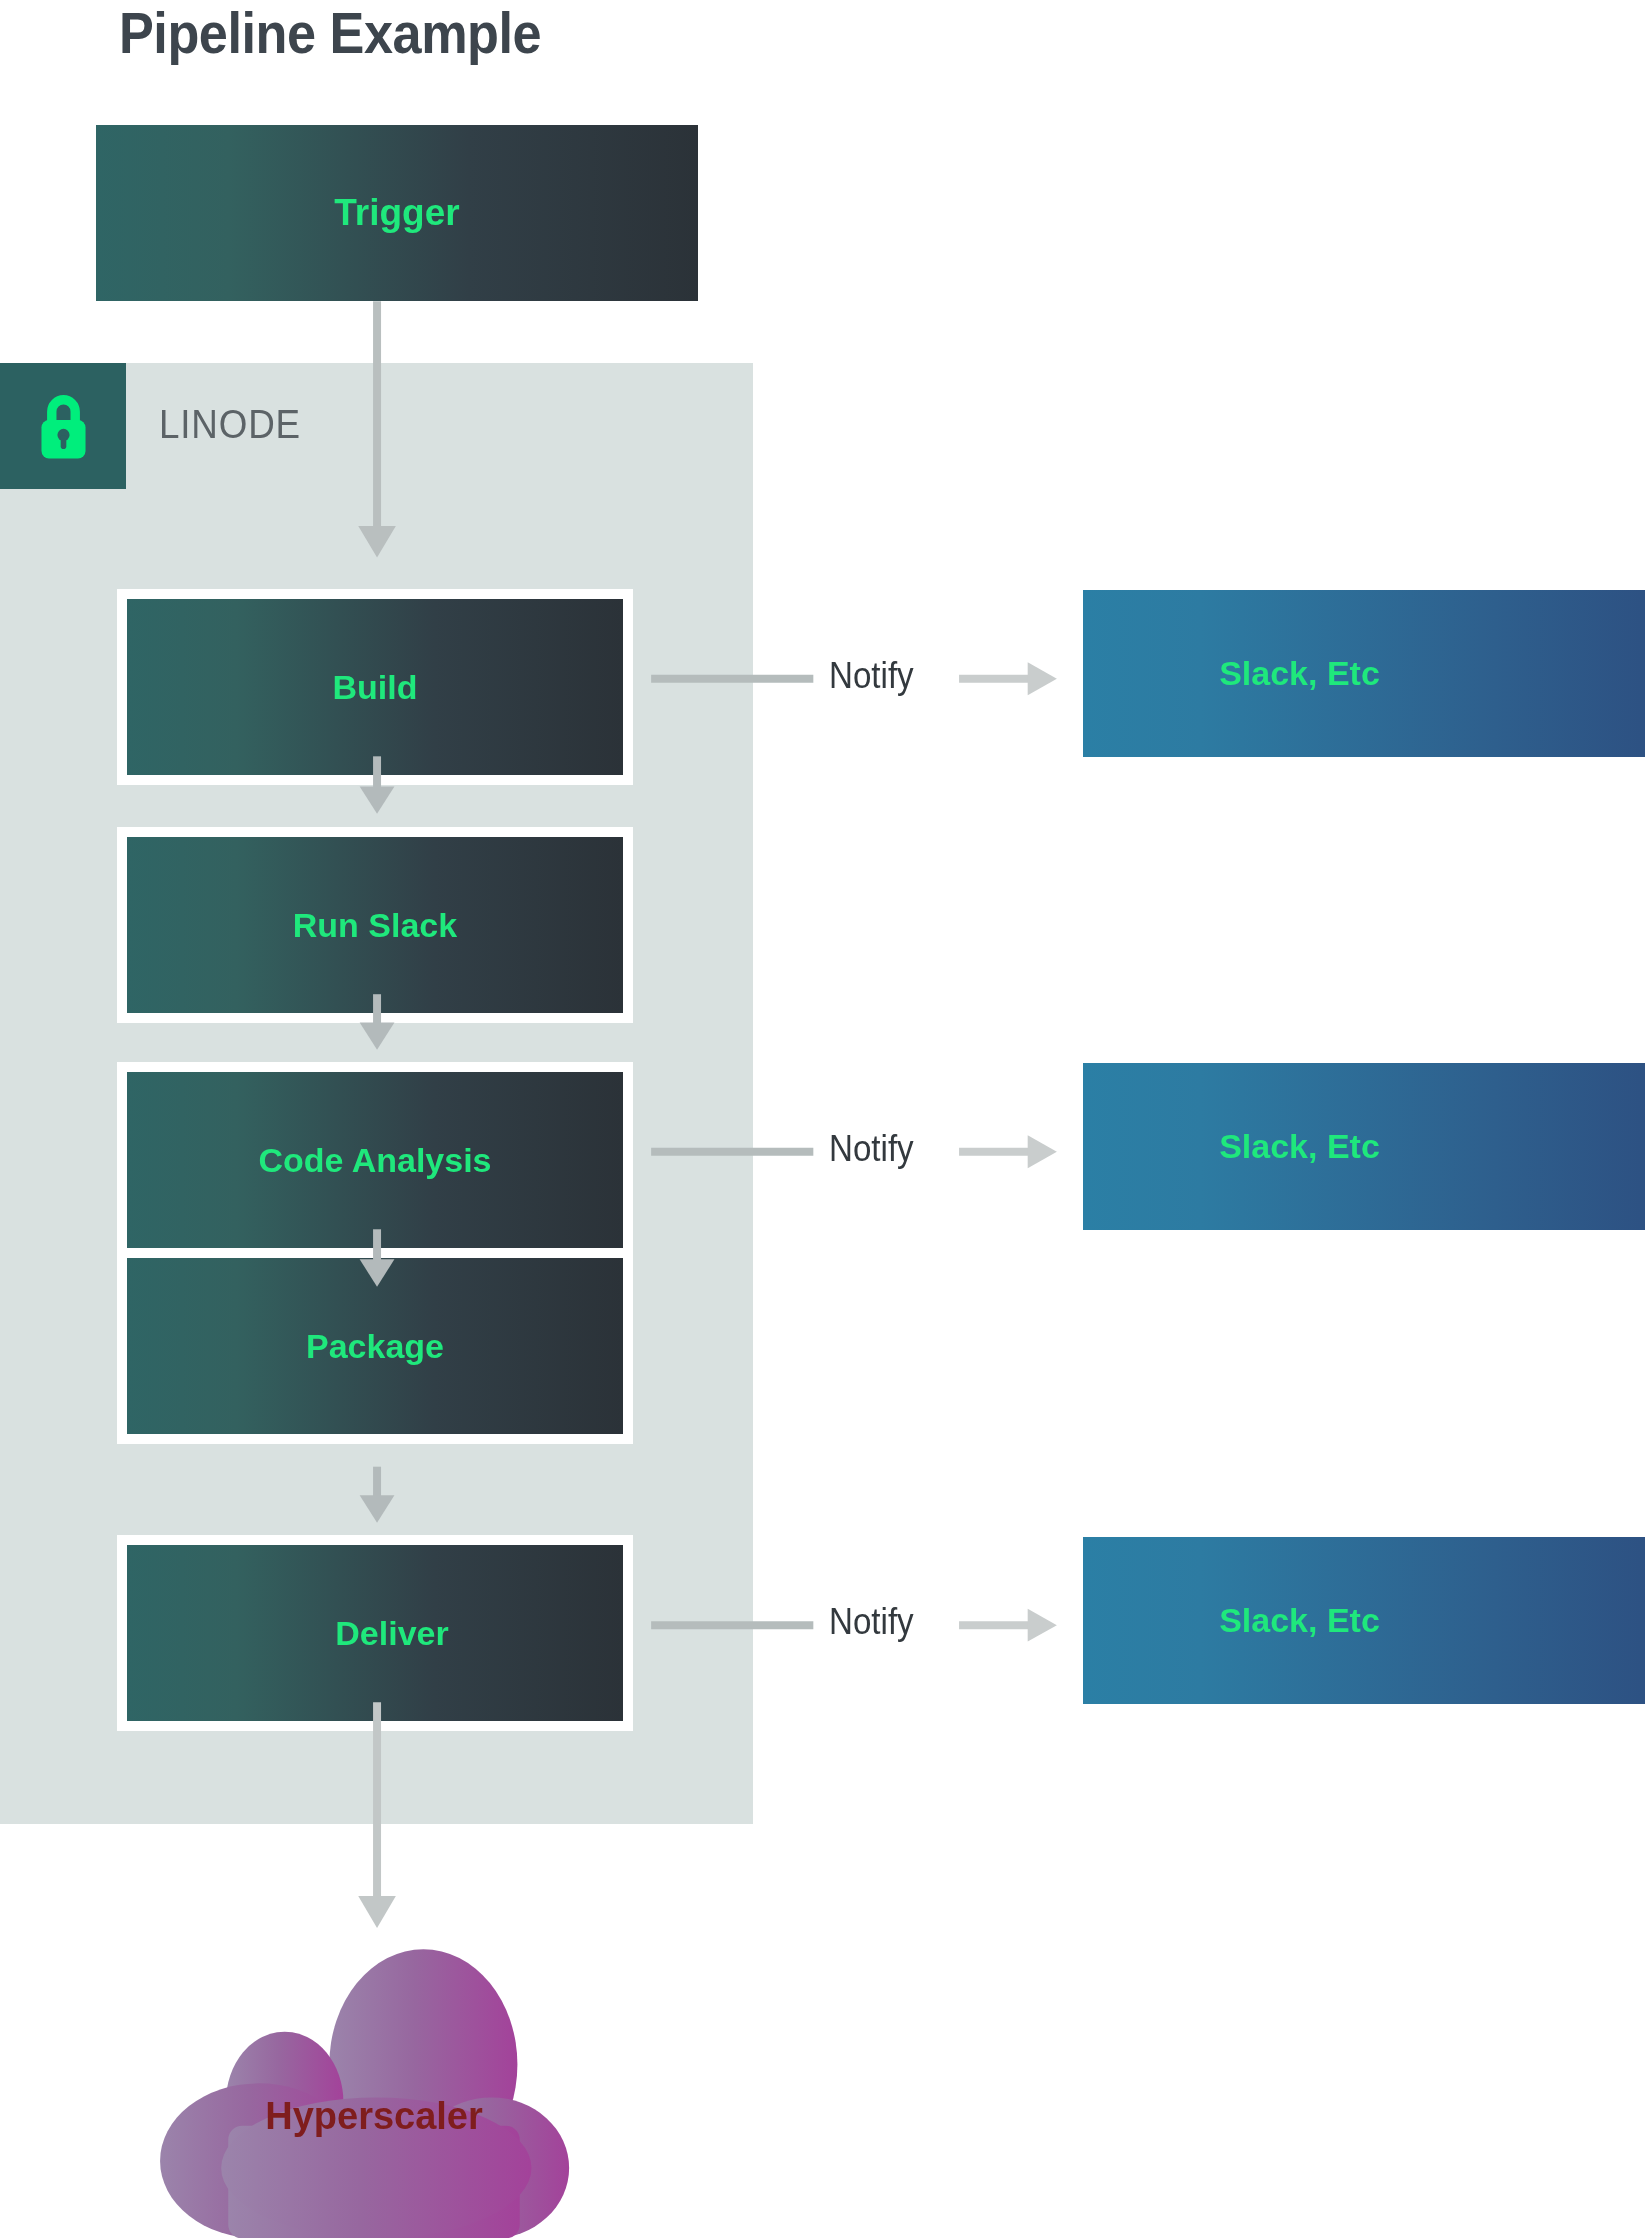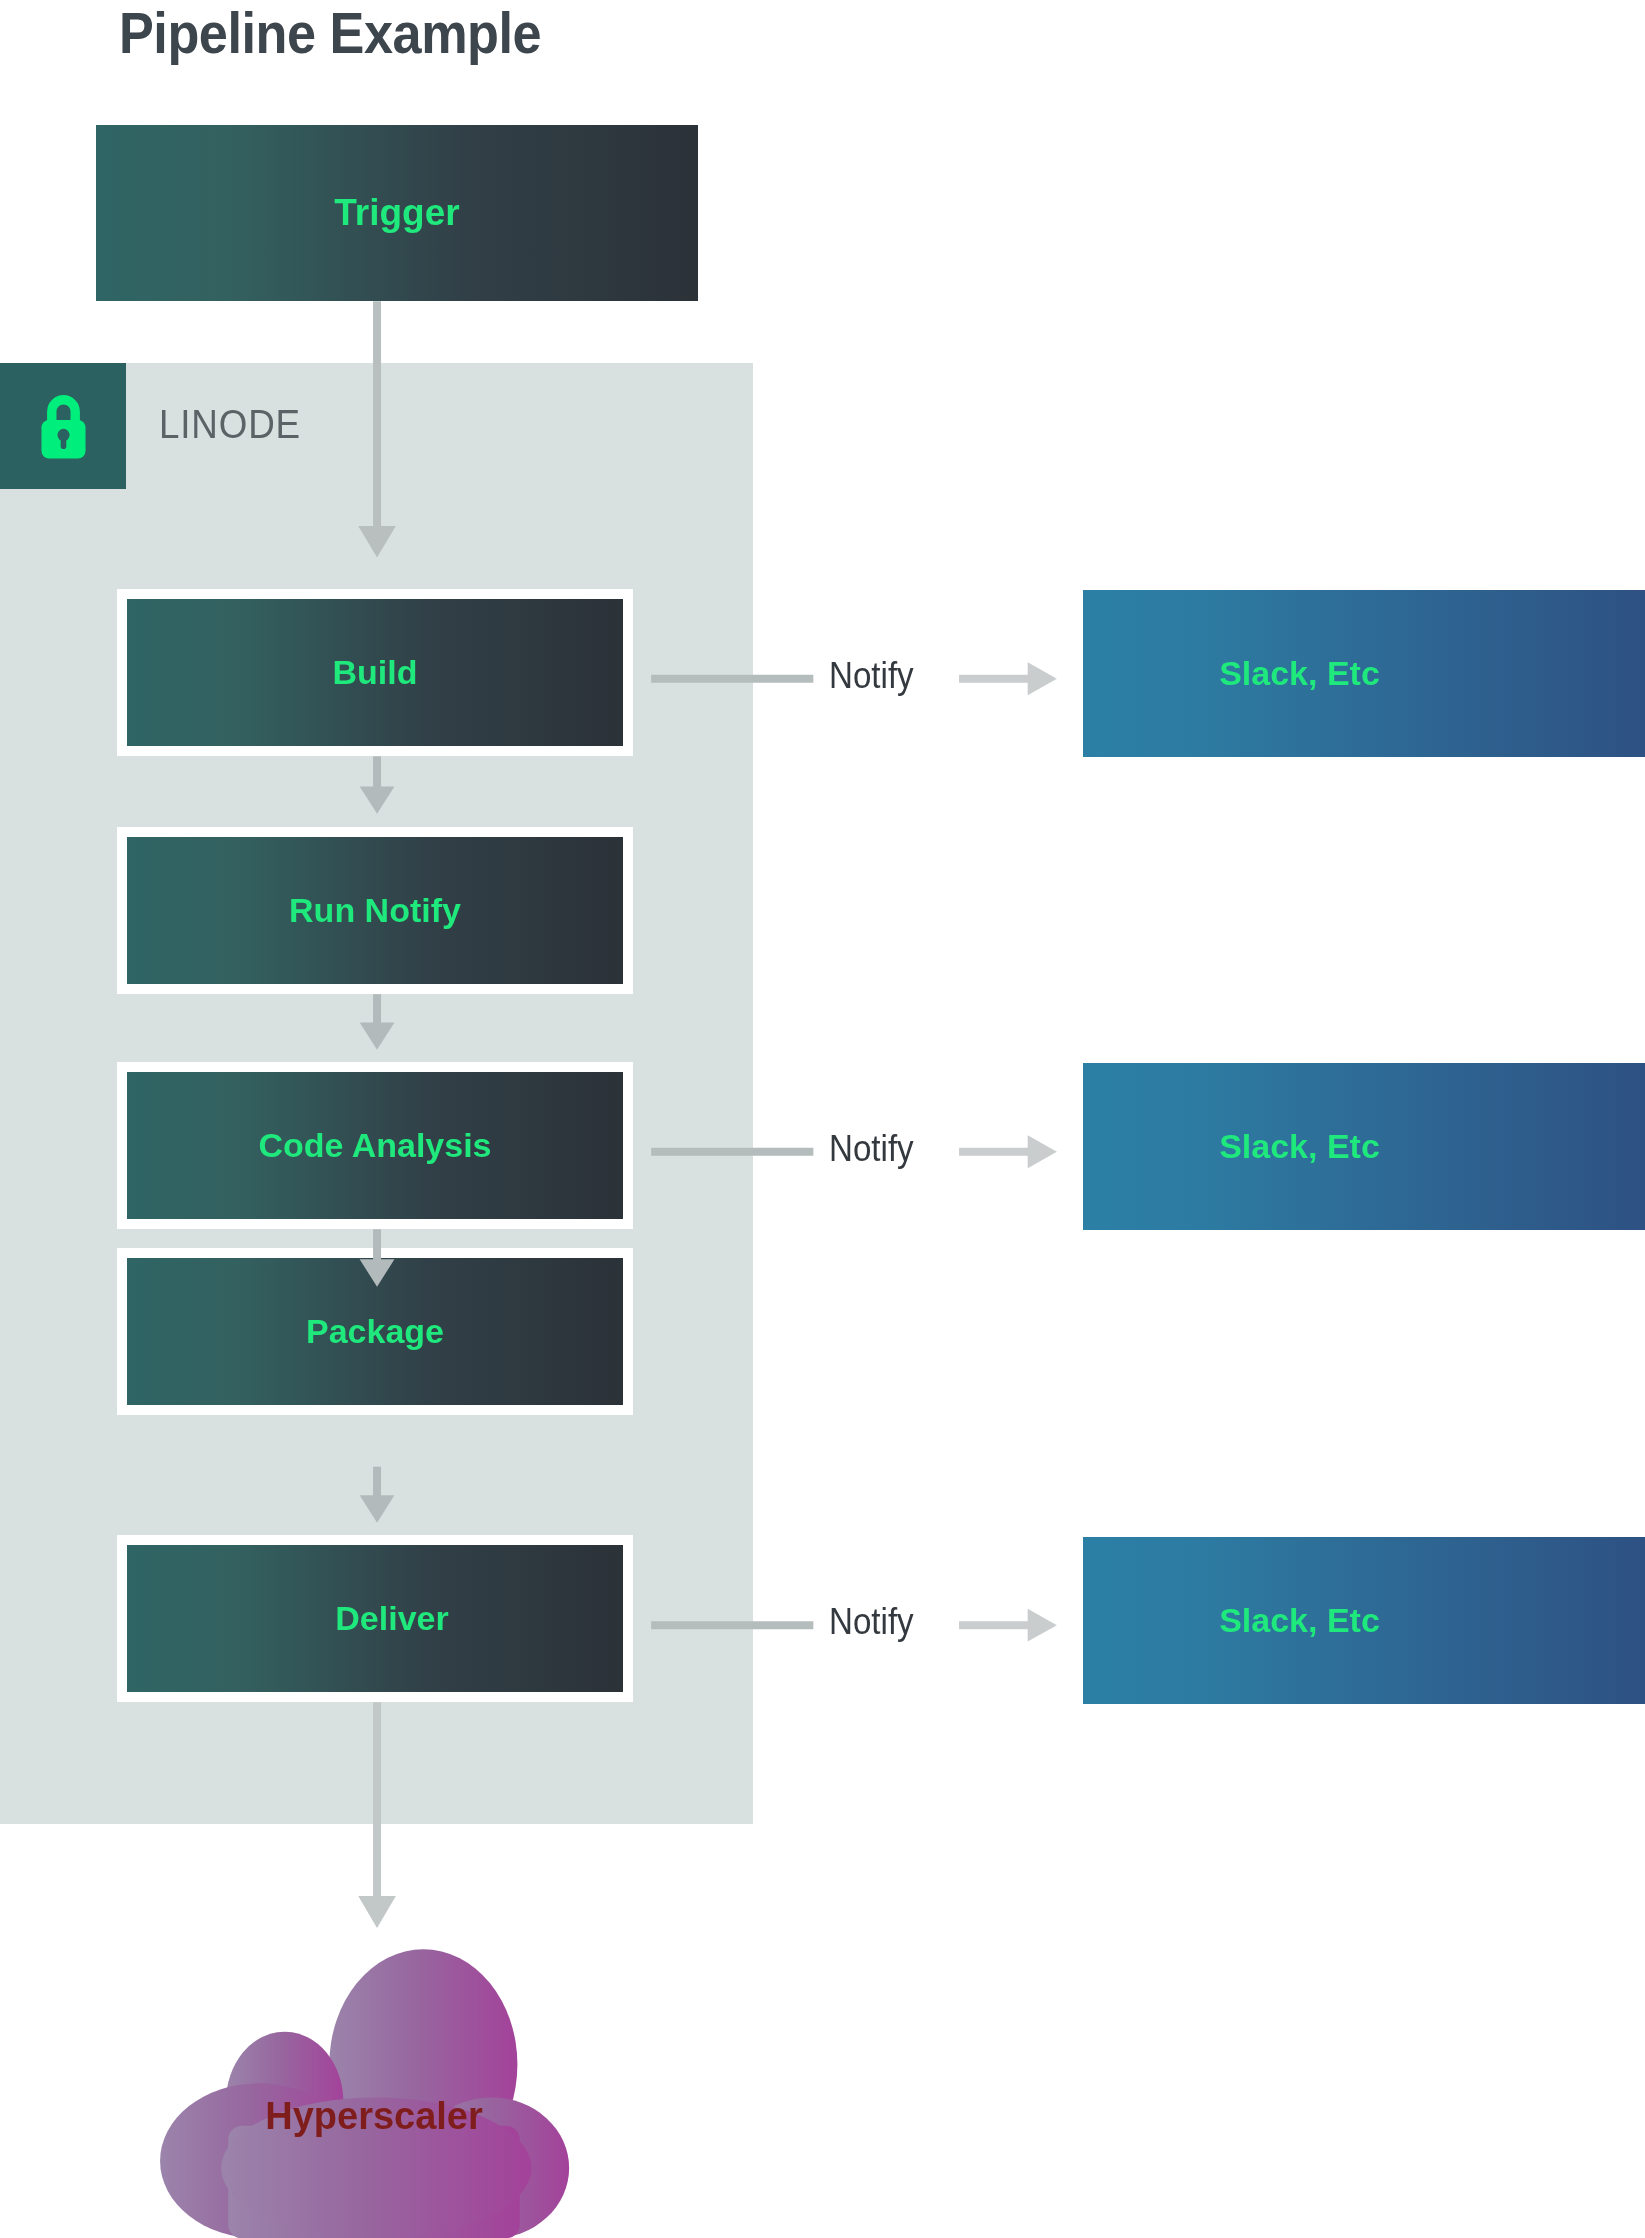--- a/index.html
+++ b/index.html
@@ -39,21 +39,21 @@
   #linode-label{
     position:absolute; left:159px; top:402px;
     font-size:40px; color:#5c6367; letter-spacing:0.9px;
     font-family:"Liberation Sans Narrow","Liberation Sans",sans-serif;
     transform:scaleX(0.92); transform-origin:left top;
     white-space:nowrap;
   }
 
   
   .stage-box{
-    position:absolute; left:117px; width:516px; height:167px;
+    position:absolute; left:117px; width:516px; height:196px;
     border:10.3px solid #ffffff;
     box-sizing:border-box;
     display:flex; align-items:center; justify-content:center;
     background:linear-gradient(90deg,#2f6565 0%,#33615f 22%,#313f47 62%,#2b3238 100%);
     color:#1fe87c; font-weight:bold; font-size:34px; text-align:center;
     font-family:"Liberation Sans Narrow","Liberation Sans",sans-serif;
   }
   #stage-0{ top:589px; }
   #stage-1{ top:827px; }
   #stage-2{ top:1062px;justify-content:center; }
@@ -110,21 +110,21 @@
     <rect x="69" y="98" width="12" height="30" rx="6" fill="#2c6161"></rect>
   </svg>
 </div>
 
 <div id="linode-label">LINODE</div>
 
 <div class="stage-box" id="stage-0">
   <span>Build</span>
 </div>
 <div class="stage-box" id="stage-1">
-  <span>Run Notify</span>
+  <span>Run Slack</span>
 </div>
 <div class="stage-box" id="stage-2">
   <span>Code Analysis</span>
 </div>
 <div class="stage-box" id="stage-3">
   <span>Package</span>
 </div>
 <div class="stage-box" id="stage-4">
   <span>Deliver</span>
 </div>

